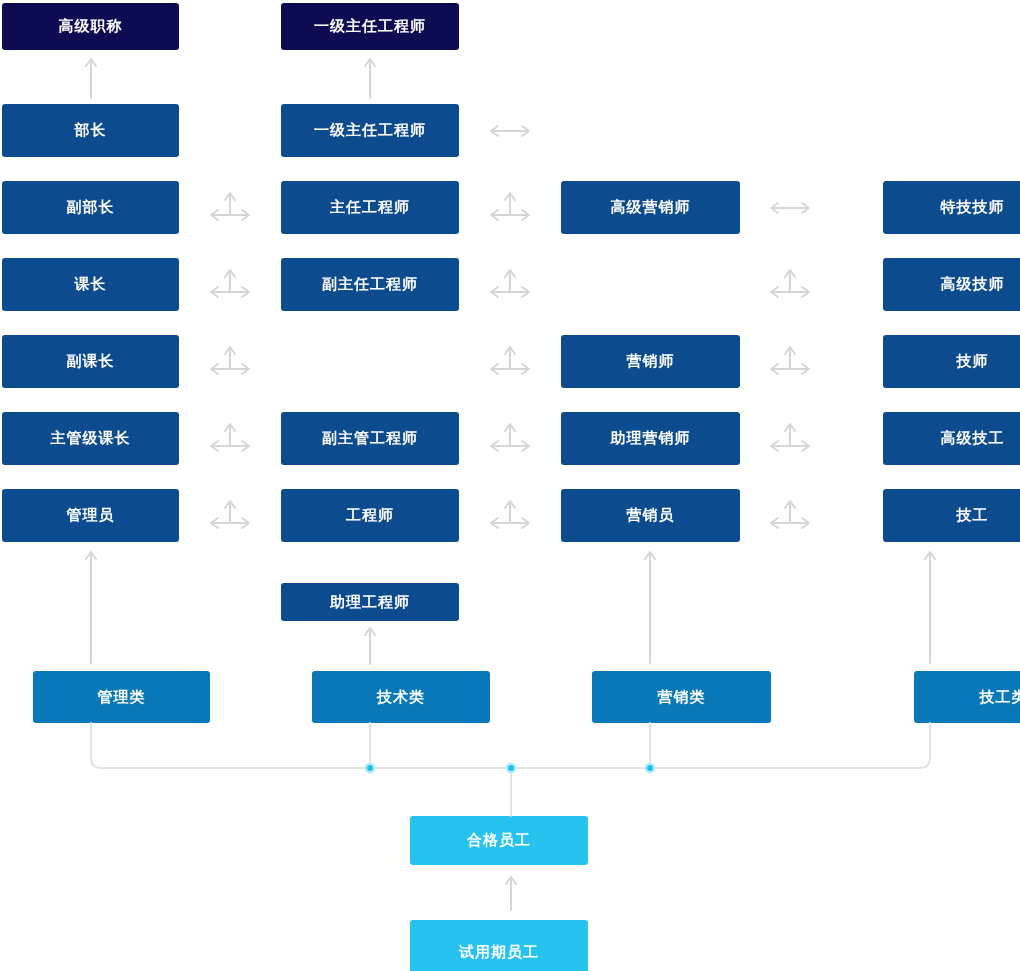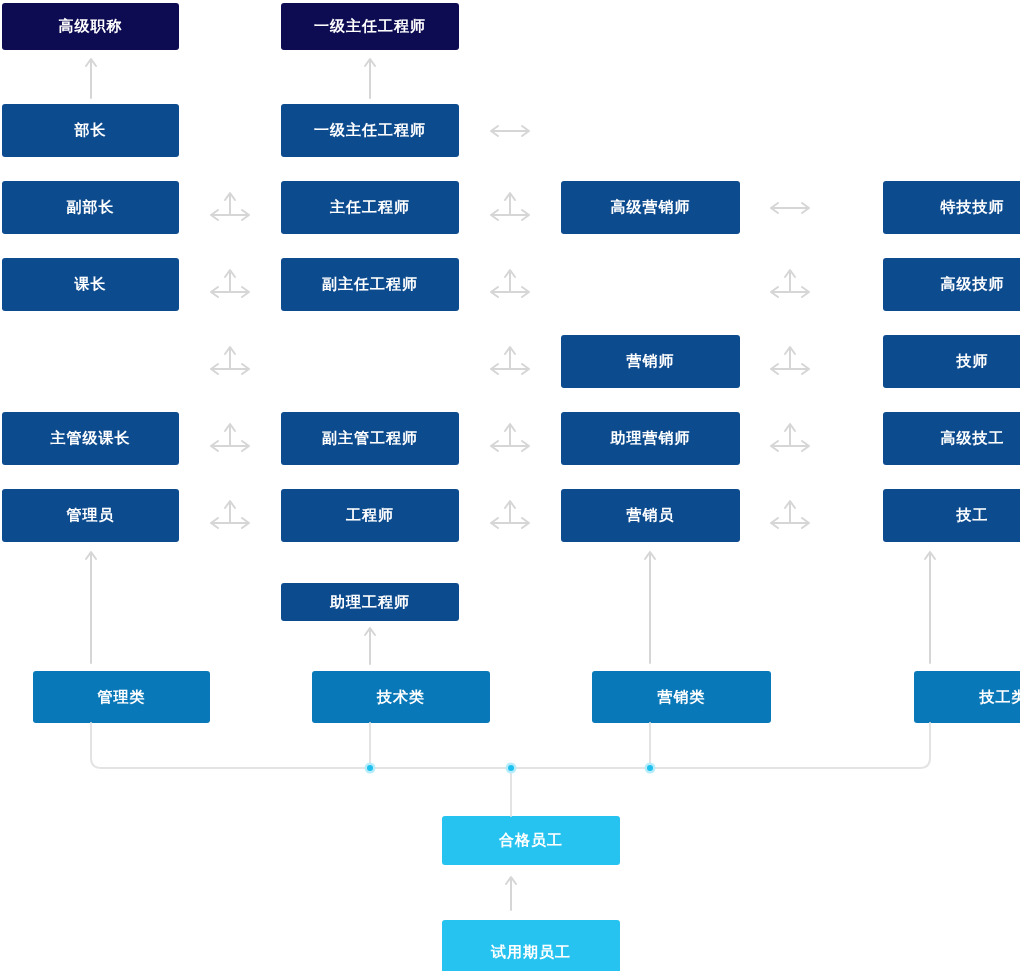--- a/index.html
+++ b/index.html
@@ -14,21 +14,21 @@
   }
   .navy{background:#0d0b52;}
   .blue{background:#0d4b8f;}
   .teal{background:#0878b8;}
   .cyan{background:#26c3f0;}
   
   .c1{left:2px;width:177px;}
   .c2{left:281px;width:178px;}
   .c3{left:561px;width:179px;}
   .c4{left:883px;width:179px;}
-  .cmid{left:442px;width:178px;}
+  .cmid{left:410px;width:178px;}
   
   .r0{top:3px;height:47px;}
   .r1{top:104px;height:53px;}
   .r2{top:181px;height:53px;}
   .r3{top:258px;height:53px;}
   .r4{top:335px;height:53px;}
   .r5{top:412px;height:53px;font-family:Liberation Serif, serif;}
   .r6{top:489px;height:53px;}
   .r7{top:575px;height:38px;margin-top:8px;}
   .rc{top:671px;height:52px;margin-left:31px;}
@@ -69,20 +69,23 @@
 
   <div class="box blue c1 r1">
       <span>部长</span>
     </div>
   <div class="box blue c1 r2">
       <span>副部长</span>
     </div>
   <div class="box blue c1 r3">
       <span>课长</span>
     </div>
+  <div class="box blue c1 r4">
+      <span>副课长</span>
+    </div>
   <div class="box blue c1 r5">
       <span>主管级课长</span>
     </div>
   <div class="box blue c1 r6">
       <span>管理员</span>
     </div>
 
   <div class="box blue c2 r1">
       <span>一级主任工程师</span>
     </div>

